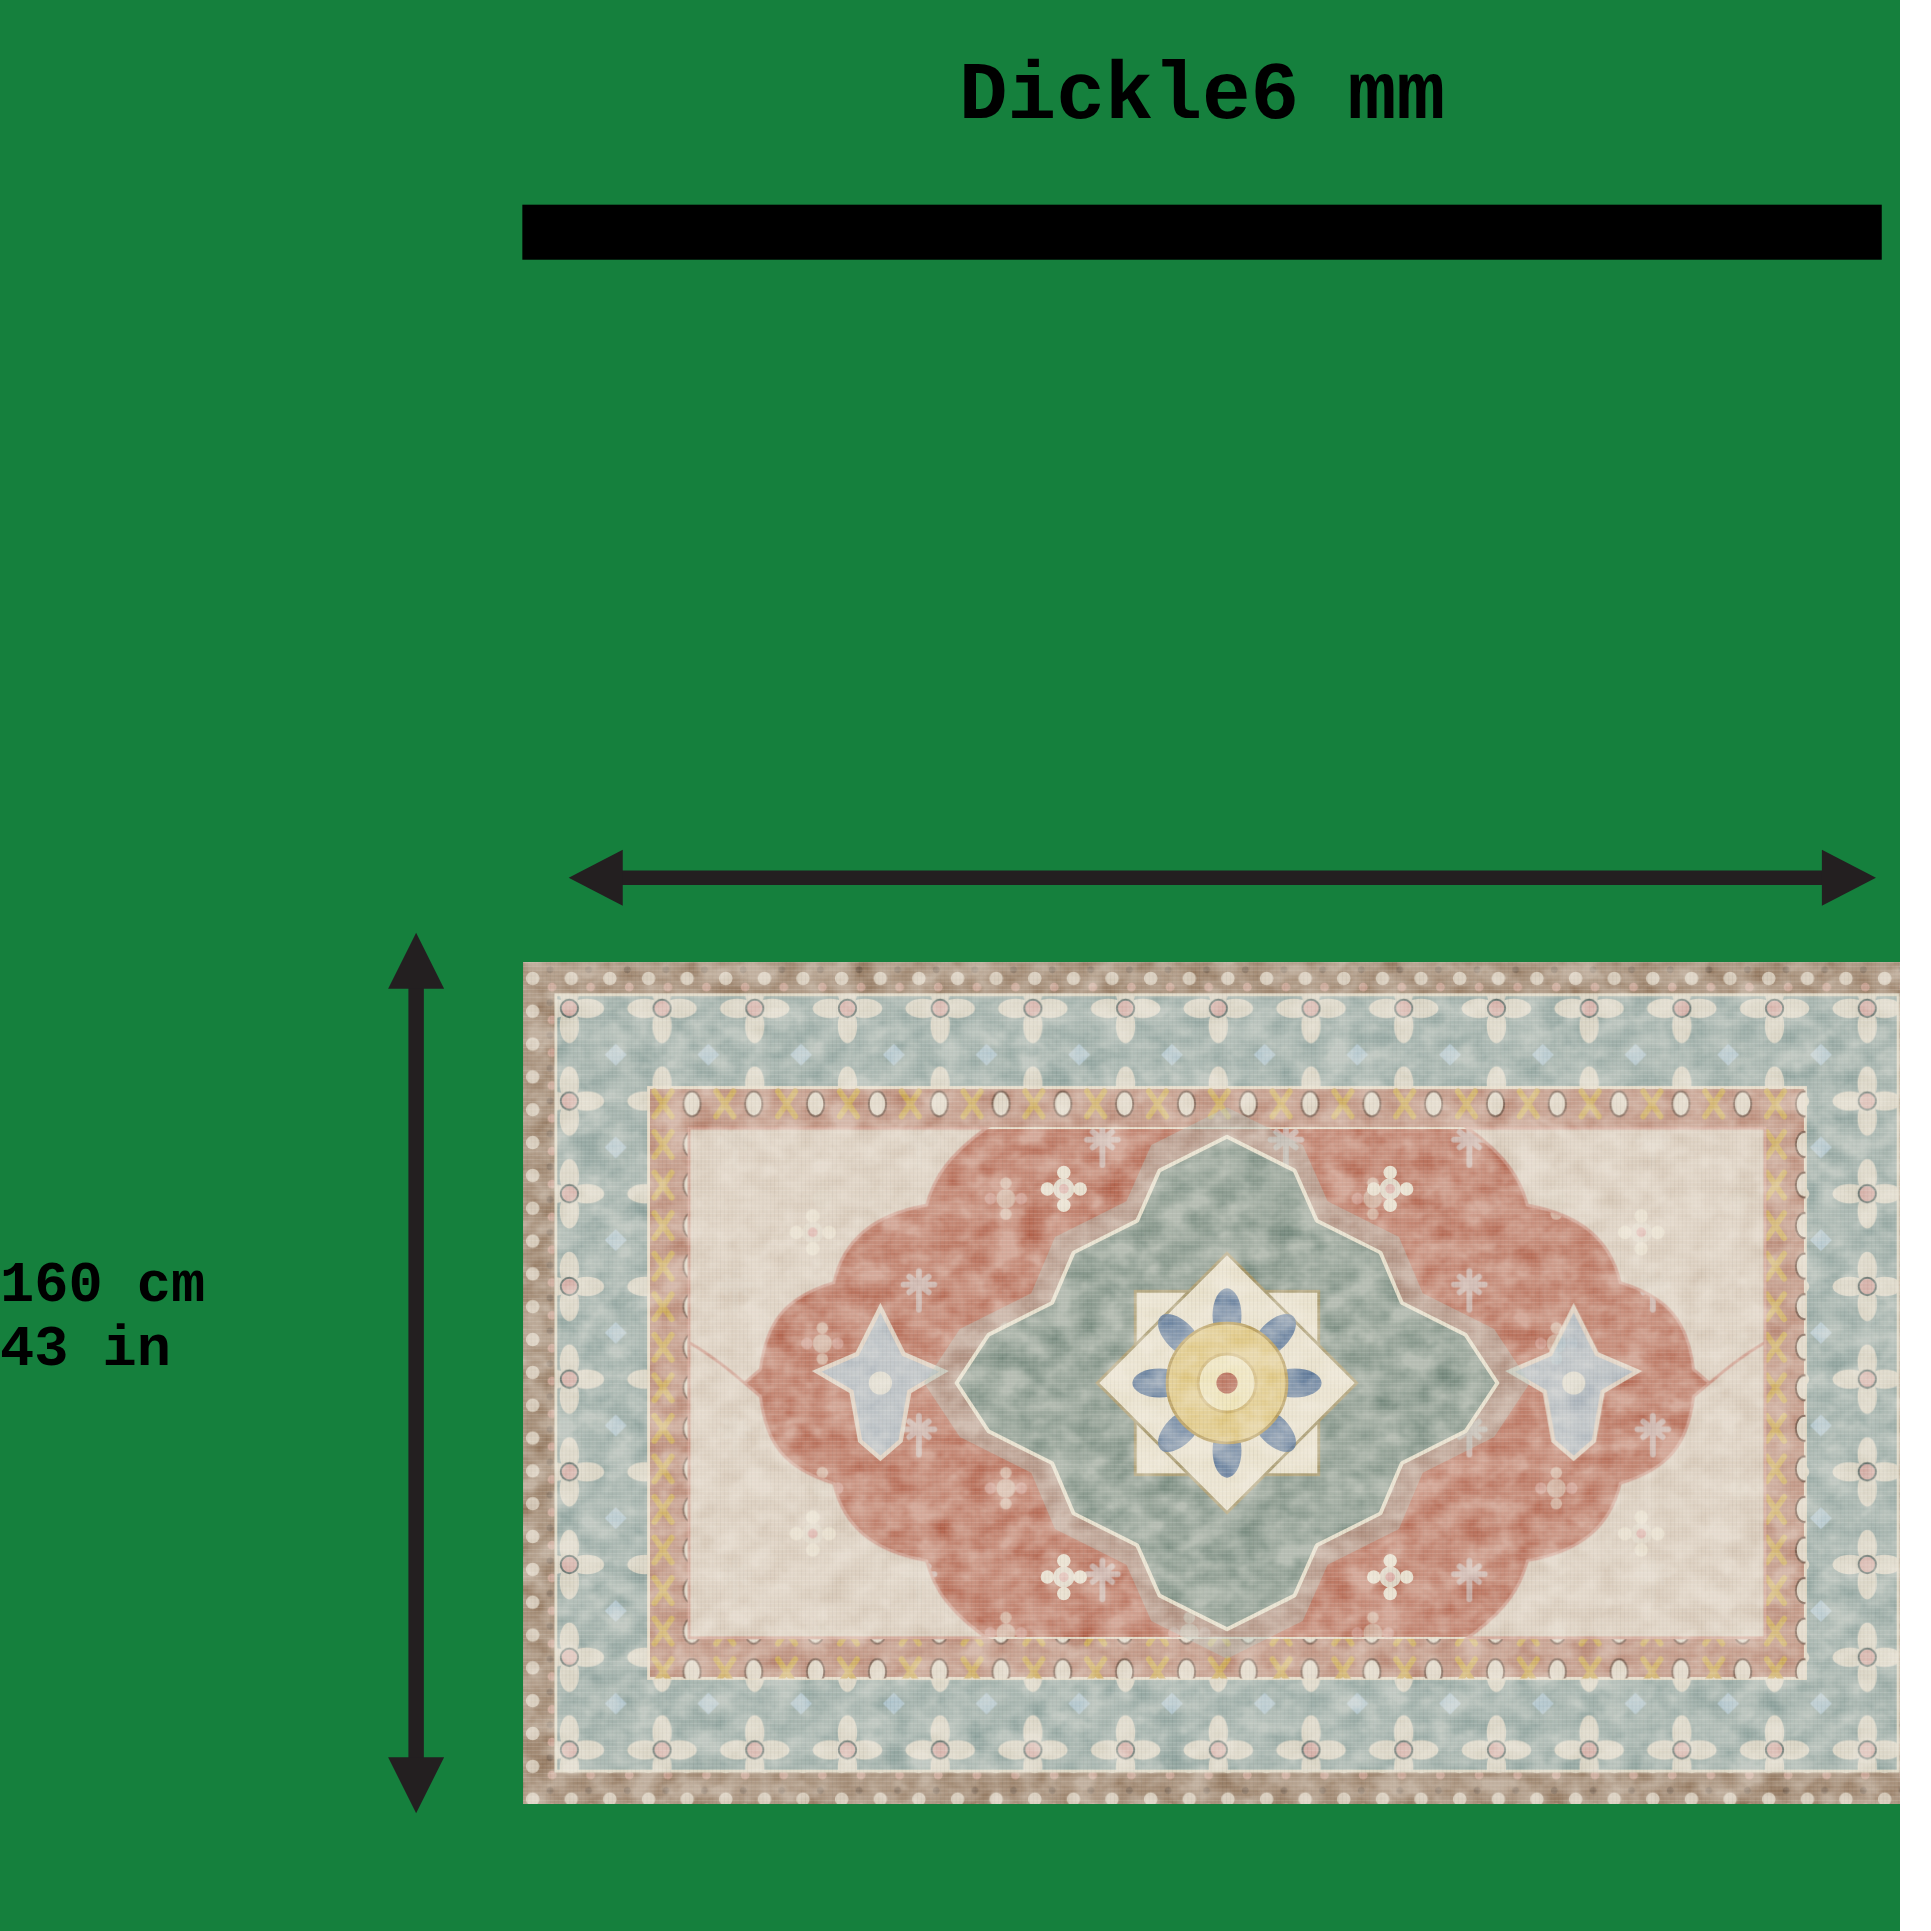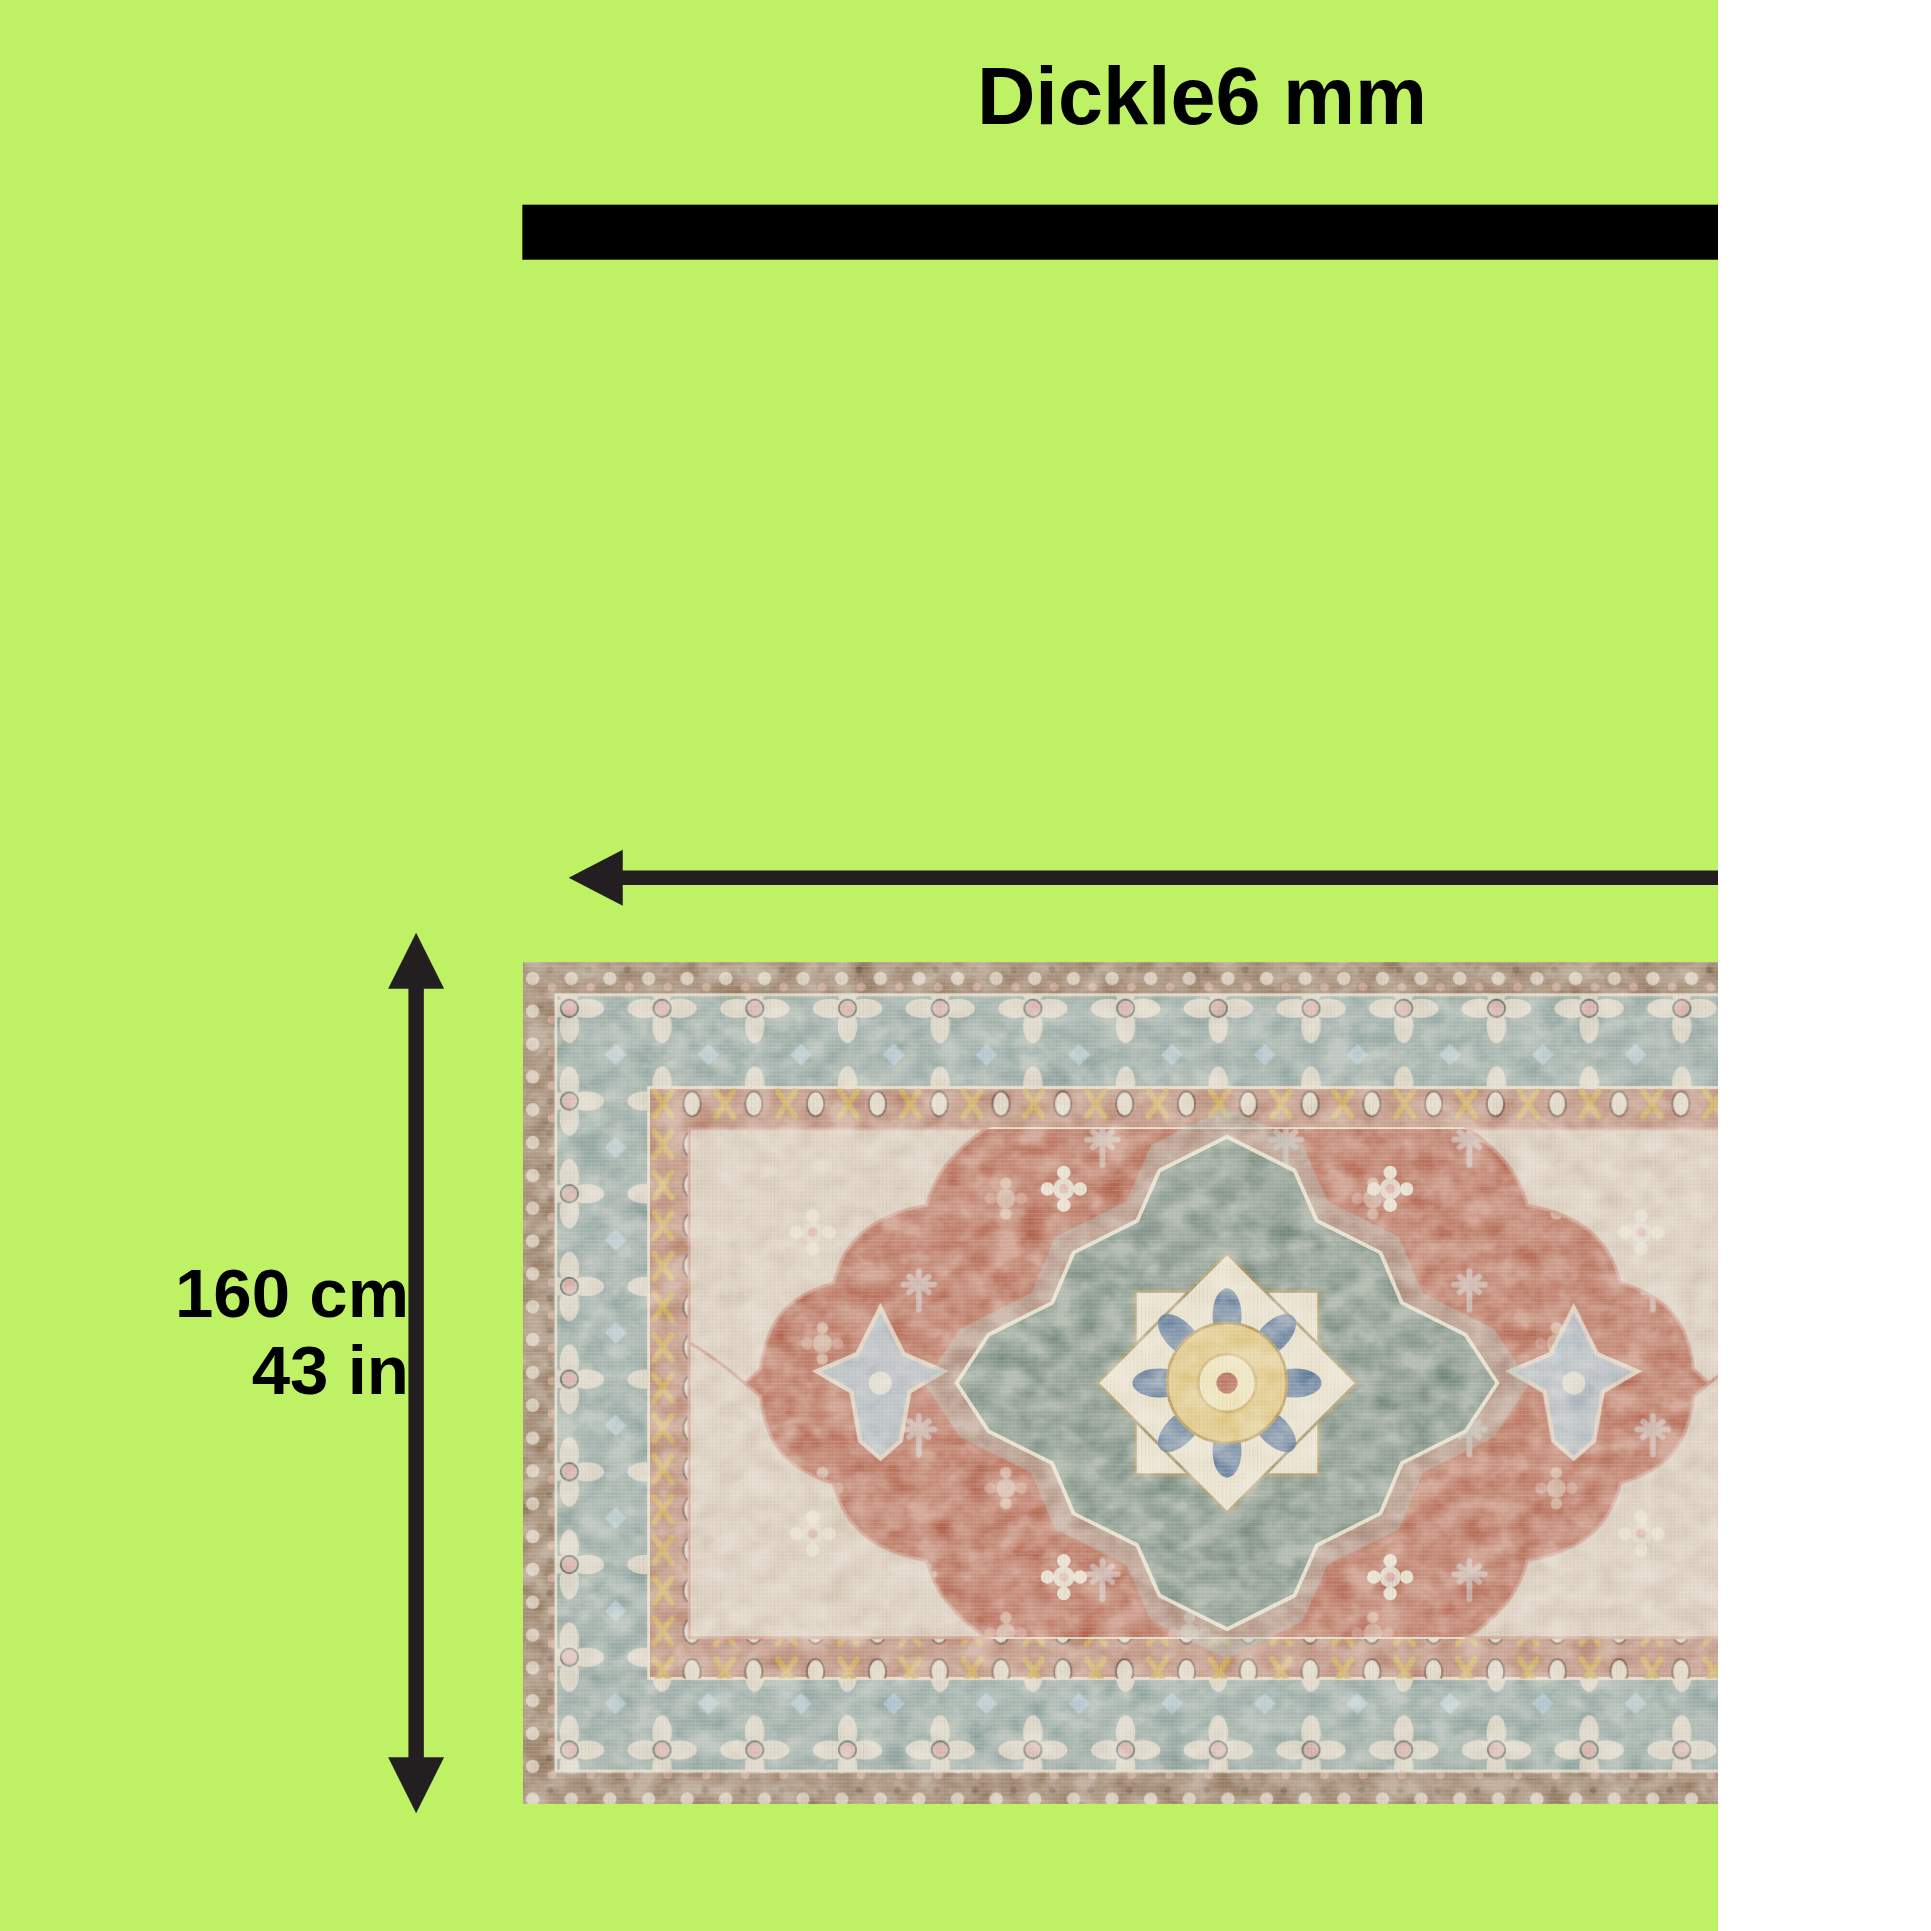--- a/index.html
+++ b/index.html
@@ -1,22 +1,22 @@
 <!DOCTYPE html>
 <html><head>
 <meta charset="utf-8">
 <style>
   html,body{margin:0;padding:0;background:#ffffff;}
-  #canvas{position:relative;width:1718px;height:1931px;background:#bef264;overflow:hidden;
-          font-family:Liberation Sans, sans-serif;}
+  #canvas{position:relative;width:1900px;height:1931px;background:#15803d;overflow:hidden;
+          font-family:Liberation Mono, monospace;}
   .lbl{position:absolute;color:#000;font-weight:bold;white-space:nowrap;}
   #title-label{left:1202px;top:52px;transform:translateX(-50%);font-size:81px;line-height:1.1;}
   #width-label{left:1197px;top:714px;transform:translateX(-50%);font-size:89px;line-height:1.1;}
-  #height-label{left:205px;top:1255px;transform:translateX(-50%);font-size:69px;line-height:1.12;
-                text-align:right;white-space:normal;width:502px;margin-left:-251px;left:456px;}
+  #height-label{left:205px;top:1255px;transform:translateX(-50%);font-size:57px;line-height:1.12;
+                text-align:left;white-space:normal;width:502px;margin-left:-251px;left:456px;}
   
   #height-label{left:0;margin-left:0;width:409px;transform:none;}
   #annot-svg{position:absolute;left:0;top:0;}
   #rug-svg{position:absolute;left:523px;top:962px;width:1408px;height:842px;}
 </style>
 </head>
 <body>
 
 <div id="canvas">
 

